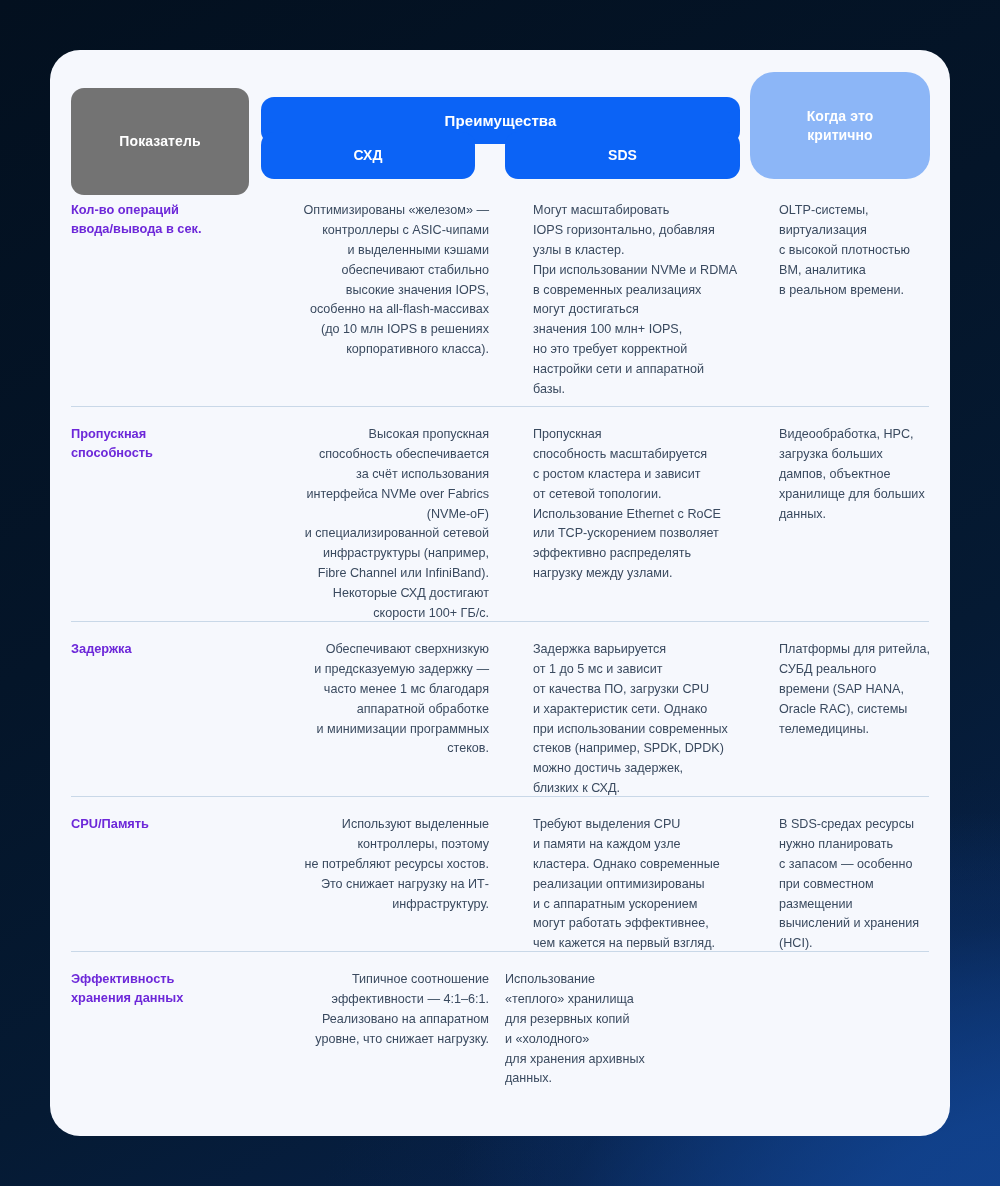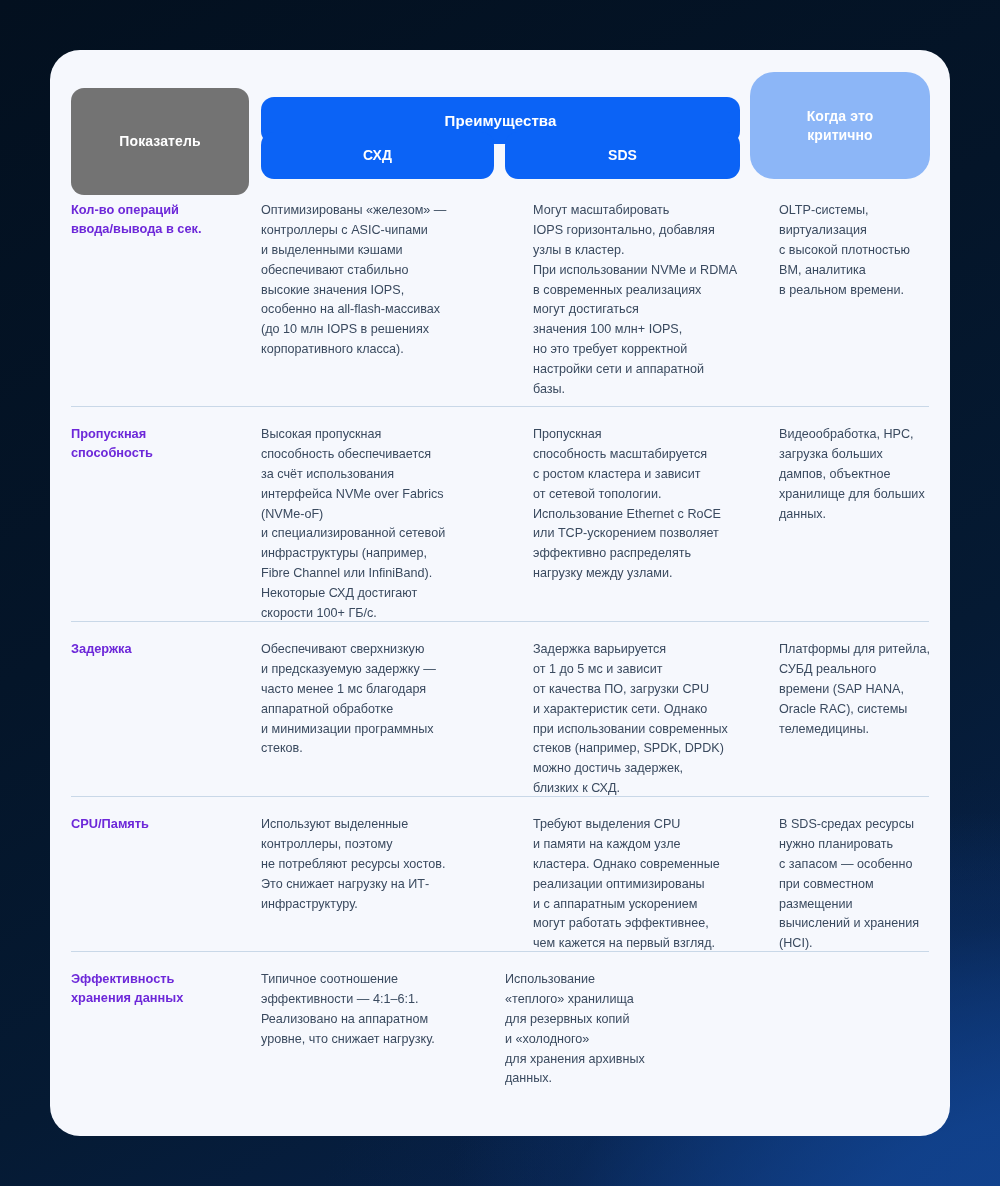--- a/index.html
+++ b/index.html
@@ -75,21 +75,21 @@
     width: 479px;
     height: 47px;
     background: #0b63f6;
     font-size: 15px;
     margin-top: 25px;
   }
 
   .hcell-sub-left {
     left: 190px;
     top: 60px;
-    width: 233px;
+    width: 214px;
     height: 47px;
     background: #0b63f6;
     font-size: 14px;
   }
 
   .hcell-sub-right {
     left: 434px;
     top: 60px;
     width: 235px;
     height: 47px;
@@ -130,21 +130,21 @@
 
   .cell-metric {
     width: 190px;
     flex: none;
     color: #6d28d9;
     font-weight: bold;
     font-size: 12.8px;
     line-height: 1.45;
   }
 
-  .cell-shd  { width: 244px; flex: none; }
+  .cell-shd  { width: 244px; flex: none; text-align: right; }
   .cell-sds  { width: 246px; flex: none; margin-left: 28px; }
   .cell-crit { width: 178px; flex: none; padding-right: 0; }
 
   
   .row-0 { height: 205px; }
   .row-1 { height: 215px; }
   .row-2 { height: 175px; }
   .row-3 { height: 155px; }
   .row-4 { height: 190px; }
 </style>

